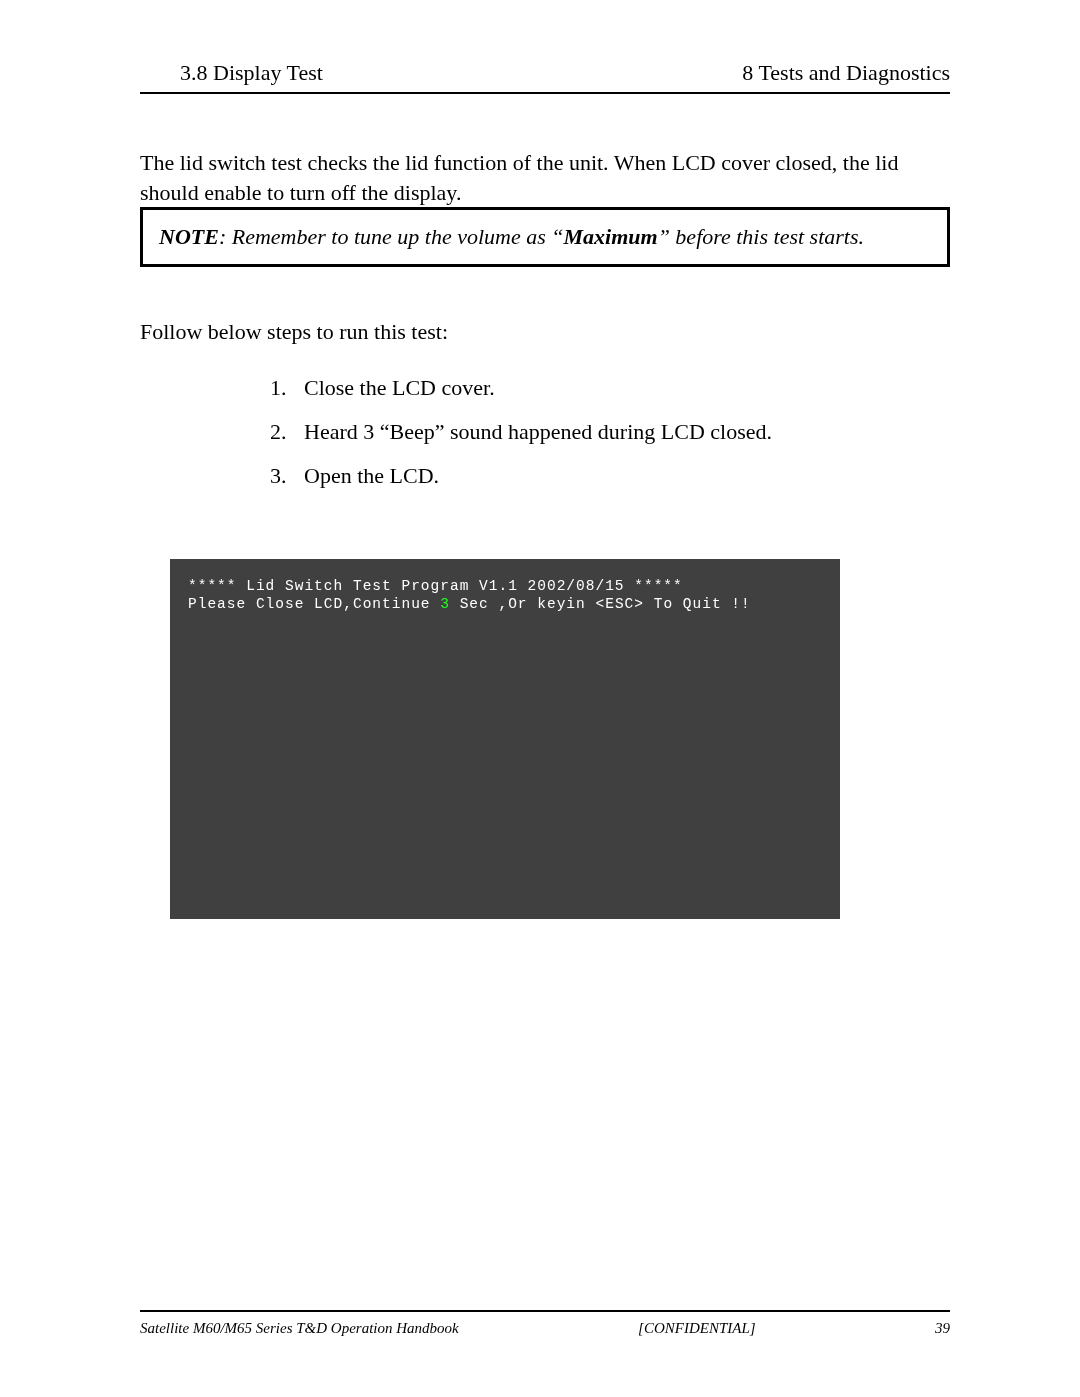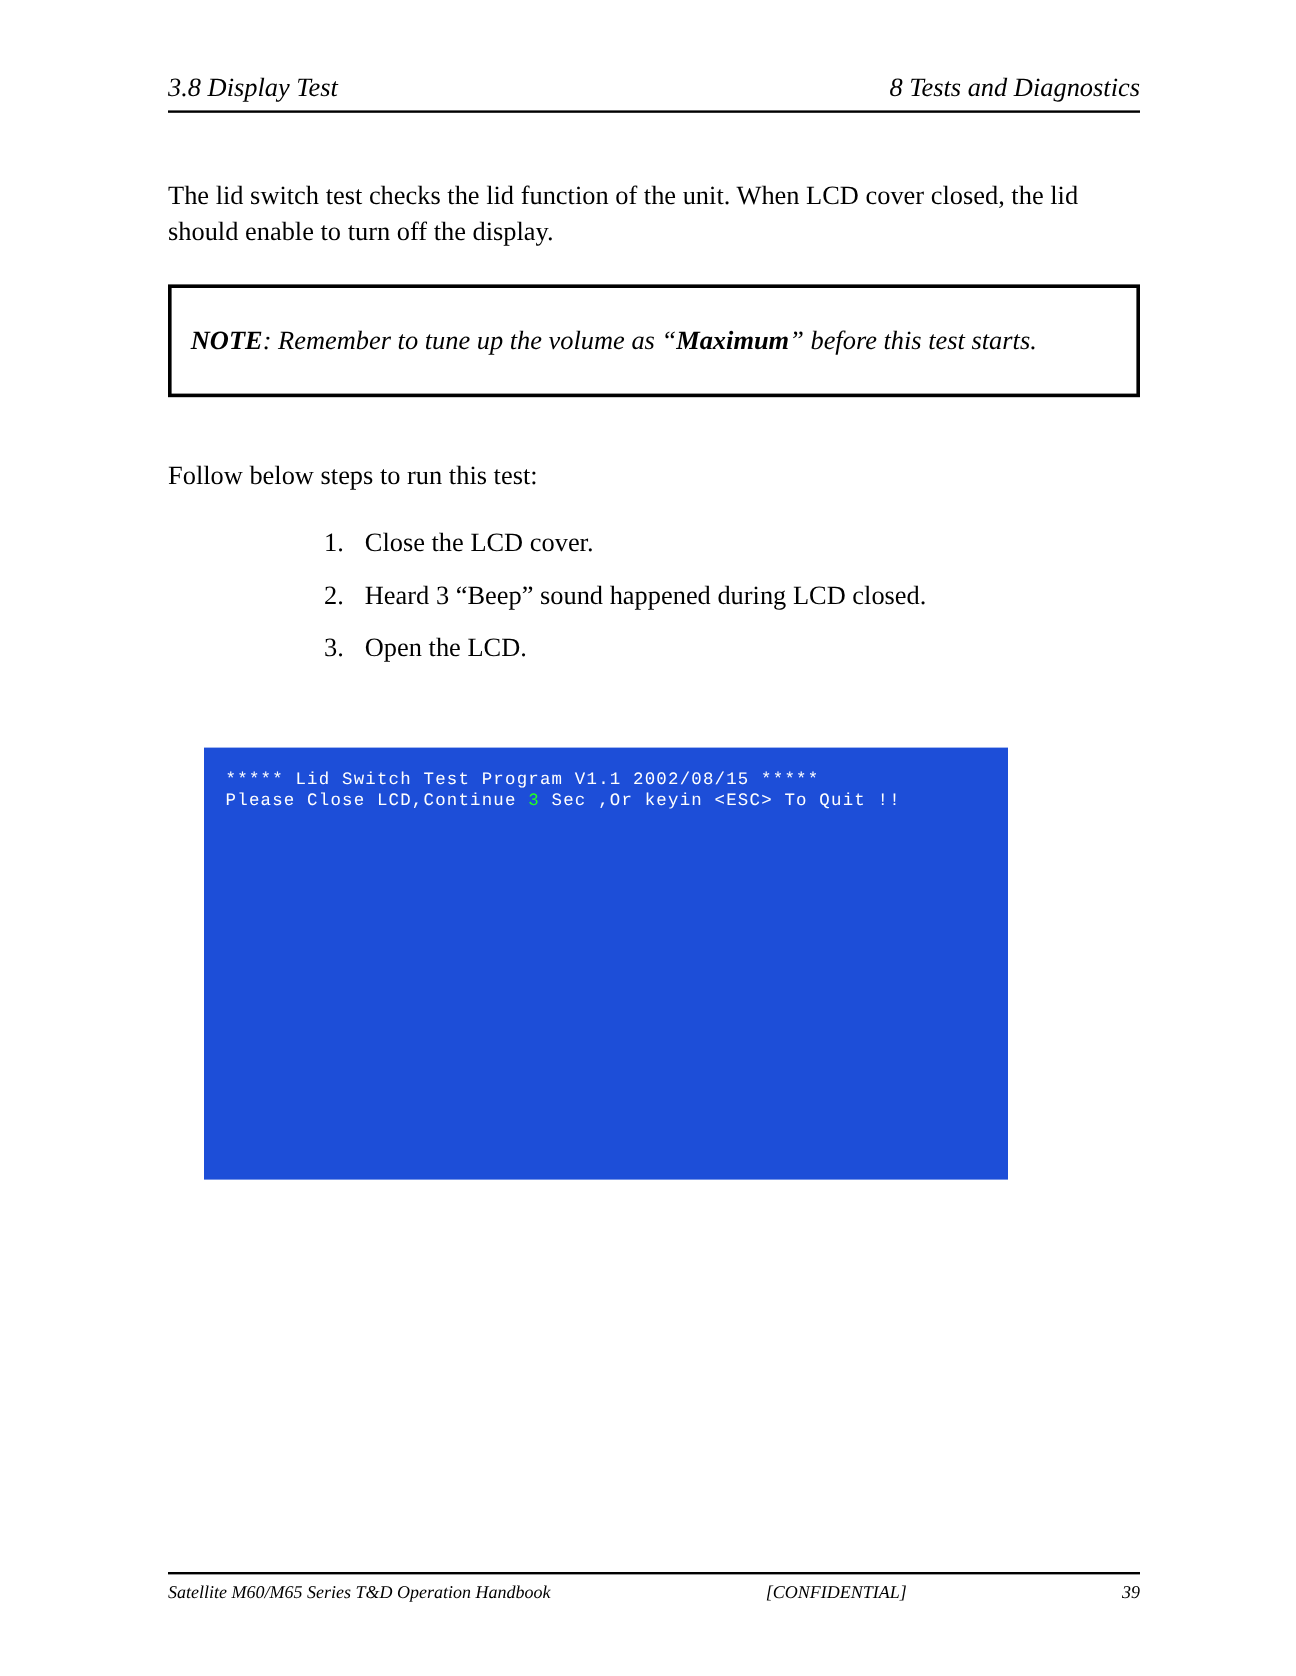--- a/index.html
+++ b/index.html
@@ -1,30 +1,30 @@
 <!DOCTYPE html>
 <html><head>
 <meta charset="utf-8">
 <style>
   * { box-sizing: border-box; margin: 0; padding: 0; }
   html, body { width: 1080px; height: 1397px; background: #fff; font-family: "Times New Roman", Times, serif; color: #000; }
   .page { position: relative; width: 1080px; height: 1397px; padding: 60px 130px 60px 140px; }
-  .header-row { display: flex; justify-content: space-between; font-style: italic; font-size: 22px; }
+  .header-row { display: flex; justify-content: space-between; font-size: 22px; margin-left: 40px; }
   .header-rule { border: none; border-top: 2px solid #000; margin-top: 6px; }
   .section-title { font-family: Arial, Helvetica, sans-serif; font-weight: bold; font-size: 27px; margin-top: 50px; }
   .para { font-size: 22px; line-height: 1.35; margin-top: 54px; }
-  .note-box { border: 3px solid #000; padding: 31px 16px; margin-top: 30px; font-size: 22px; font-style: italic; }
+  .note-box { border: 3px solid #000; padding: 14px 16px; font-size: 22px; font-style: italic; }
   .note-box .note-label { font-weight: bold; font-style: italic; }
 
   .steps { margin-top: 28px; margin-left: 130px; font-size: 22px; }
   .steps .step { margin-top: 18px; display: flex; }
   .steps .step .num { width: 34px; flex: 0 0 34px; }
 
   .terminal {
-    background: #1d4ed8; color: #fff; width: 670px; height: 360px;
+    background: #404040; color: #fff; width: 670px; height: 360px;
     margin: 70px 0 0 30px; padding: 18px 12px 12px 18px;
     font-family: "Courier New", Courier, monospace; font-size: 14.5px;
     letter-spacing: 1px; line-height: 1.25;
     white-space: pre;
   }
   .terminal .g { color: #22ff22; }
 
   .footer { position: absolute; left: 140px; right: 130px; bottom: 60px; }
   .footer-rule { border: none; border-top: 2px solid #000; margin-bottom: 8px; }
   .footer-row { display: flex; justify-content: space-between; align-items: baseline; font-style: italic; font-size: 15px; }

